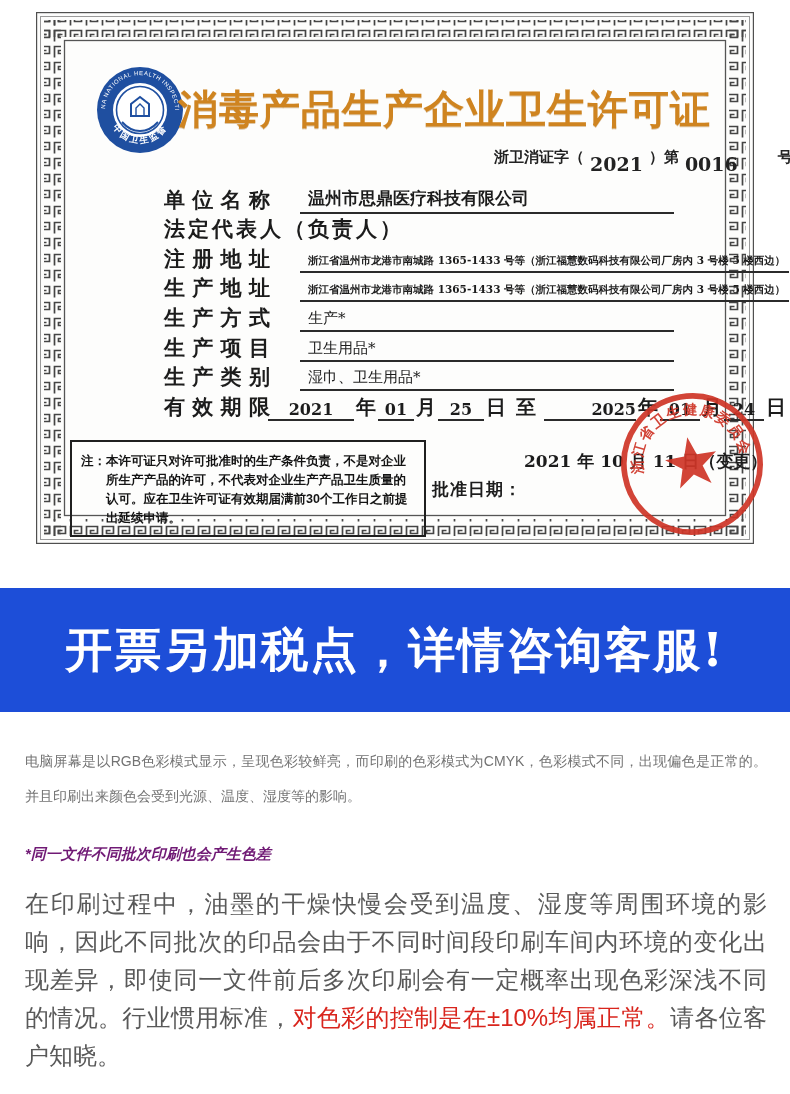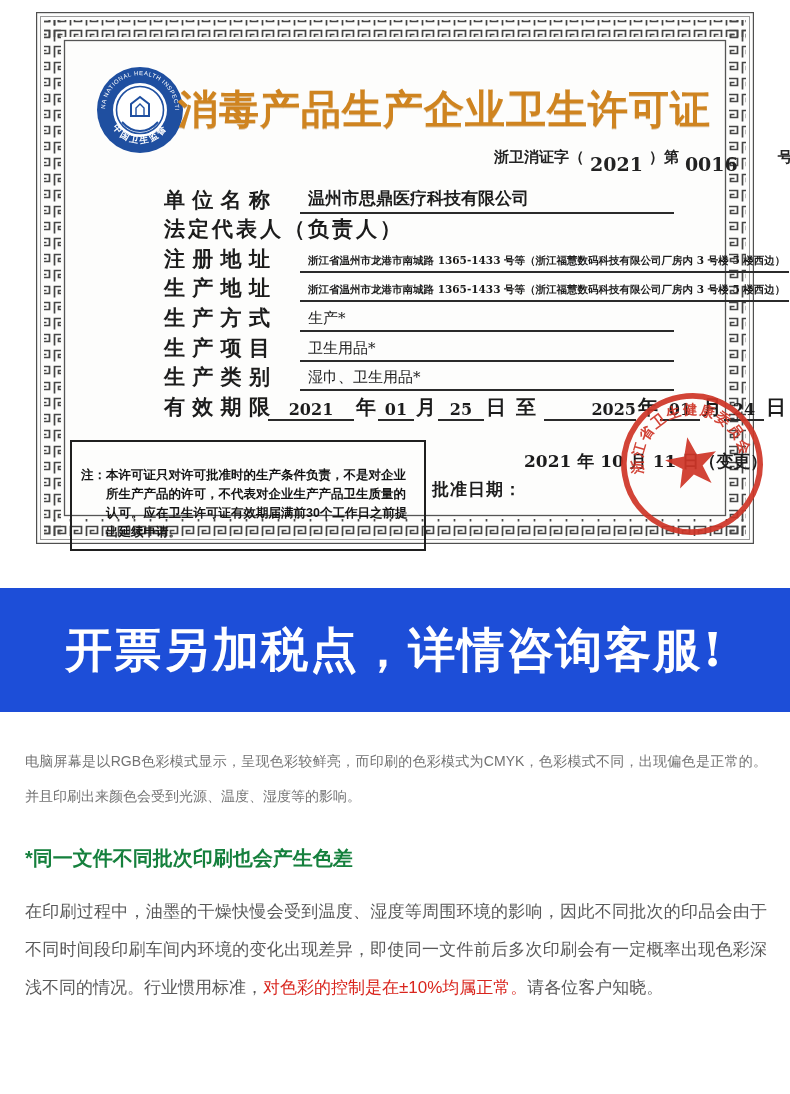--- a/index.html
+++ b/index.html
@@ -30,21 +30,21 @@
   .v-addr { font-size:10.5px; font-weight:bold; padding-bottom:3px; }
   .v-mode { font-size:15px; font-weight:normal; }
   .row-validity { overflow:visible; }
   .vnum { display:inline-block; border-bottom:2px solid #2b2b2b; text-align:center;
     font-size:16px; font-weight:bold; color:#1c1c1c; flex:none; }
   .w86{width:86px;} .w36{width:36px;} .w46{width:46px;} .w92{width:92px;text-align:right;} .w40{width:40px;}
   .vunit { font-size:20px; font-weight:bold; color:#1c1c1c; padding:0 2px 0 2px; flex:none; }
   .vto { padding:0 8px; }
 
   .note-box { position:absolute; left:34px; top:428px; width:356px; border:2px solid #1f1f1f;
-    padding:24px 9px 7px 9px; font-family:"Liberation Sans","DejaVu Sans",sans-serif;
+    padding:10px 9px 7px 9px; font-family:"Liberation Sans","DejaVu Sans",sans-serif;
     font-size:12.5px; font-weight:bold; color:#141414; line-height:19px; }
   .note-text { padding-left:2em; text-indent:-2em; display:block; }
 
   .approval-date { position:absolute; left:488px; top:438px; font-size:17px; font-weight:bold;
     color:#1c1c1c; white-space:nowrap; }
   .approval-label { position:absolute; left:396px; top:466px; font-size:17px; font-weight:bold;
     color:#1c1c1c; letter-spacing:1px; }
 
   .stamp { position:absolute; left:580px; top:376px; width:152px; height:152px;
     transform:rotate(-10deg); opacity:.92; }
@@ -52,22 +52,22 @@
   
   .banner { position:absolute; left:0; top:588px; width:790px; height:124px; background:#1d4ed8;
     display:flex; align-items:center; justify-content:center; }
   .banner-text { color:#ffffff; font-size:47px; font-weight:bold; letter-spacing:2px;
     font-family:"DejaVu Serif", serif; white-space:nowrap; }
 
   
   .notice { position:absolute; left:25px; top:744px; width:742px;
     font-family:"Liberation Sans","DejaVu Sans",sans-serif; }
   .n-para1 { font-size:14px; line-height:35px; color:#737373; text-align:justify; }
-  .n-head { margin-top:31px; font-size:20px; font-weight:bold; color:#15803d; }
-  .n-para2 { margin-top:21px; font-size:17px; line-height:38px; color:#595959; text-align:justify; }
+  .n-head { margin-top:31px; font-size:15px; font-weight:bold; color:#701a75;font-style:italic; }
+  .n-para2 { margin-top:21px; font-size:24px; line-height:38px; color:#595959; text-align:justify; }
   .red { color:#d9251d; }
 </style>
 </head>
 <body>
 
 <div class="page">
 
   <div class="certificate">
 
     <svg class="frame-svg" width="718" height="532">

